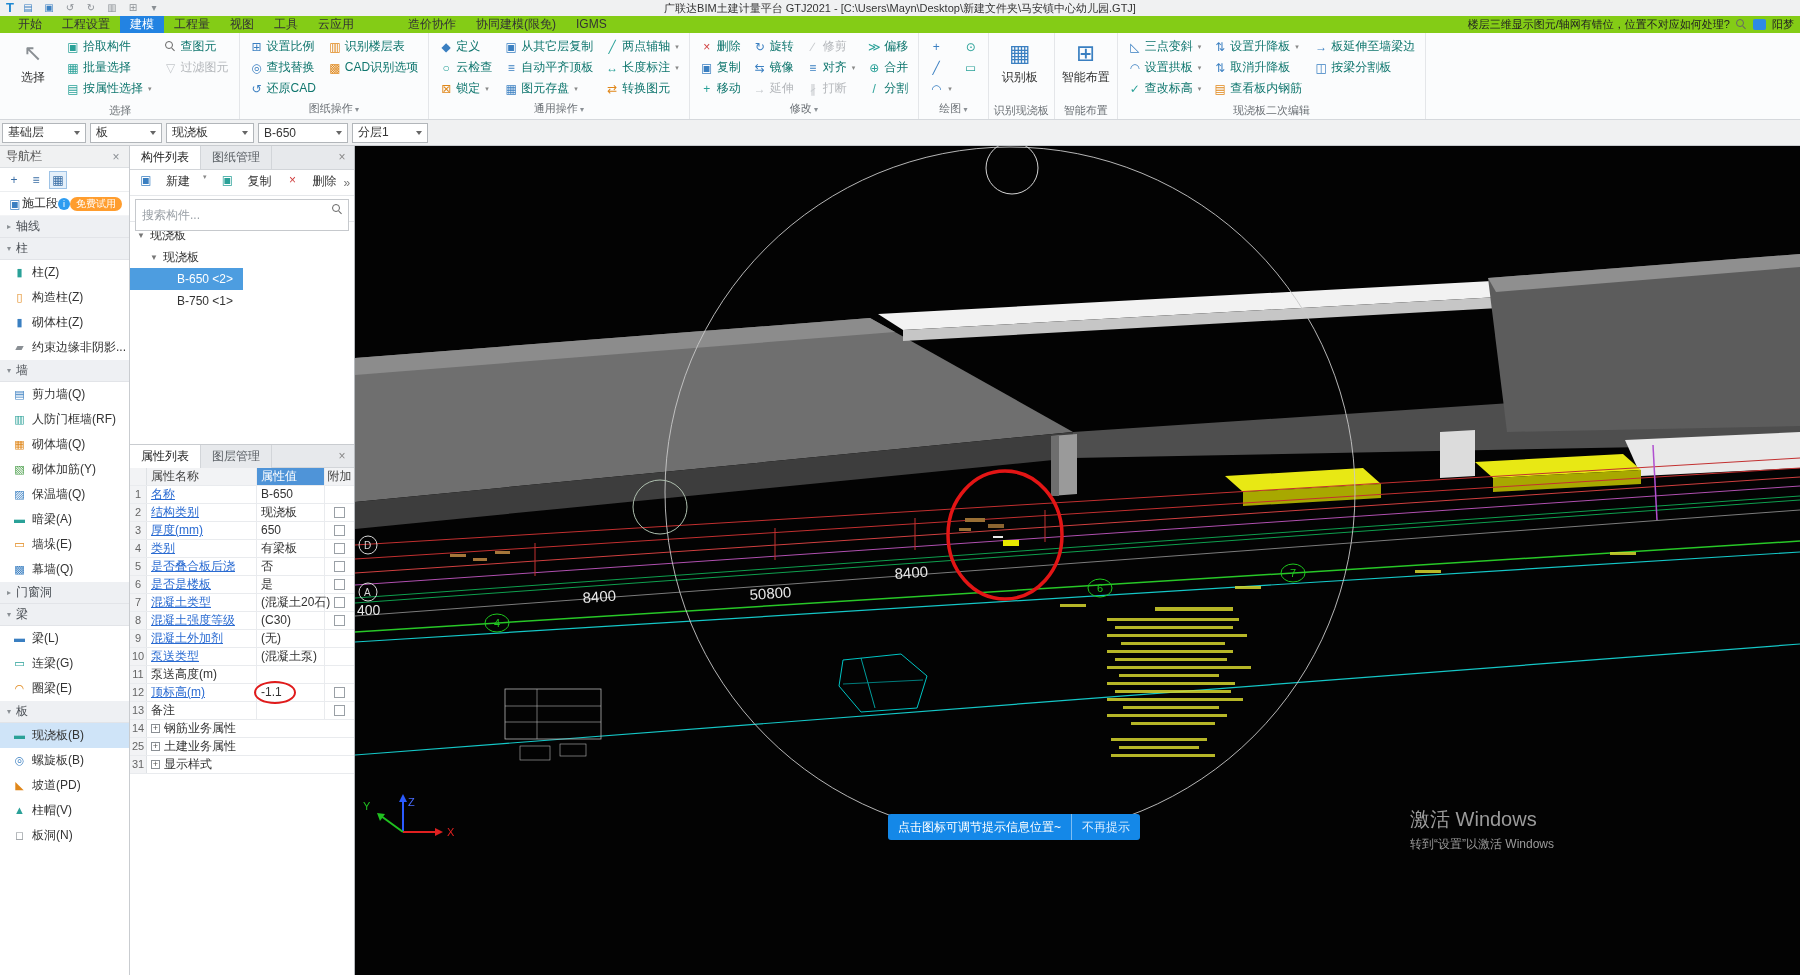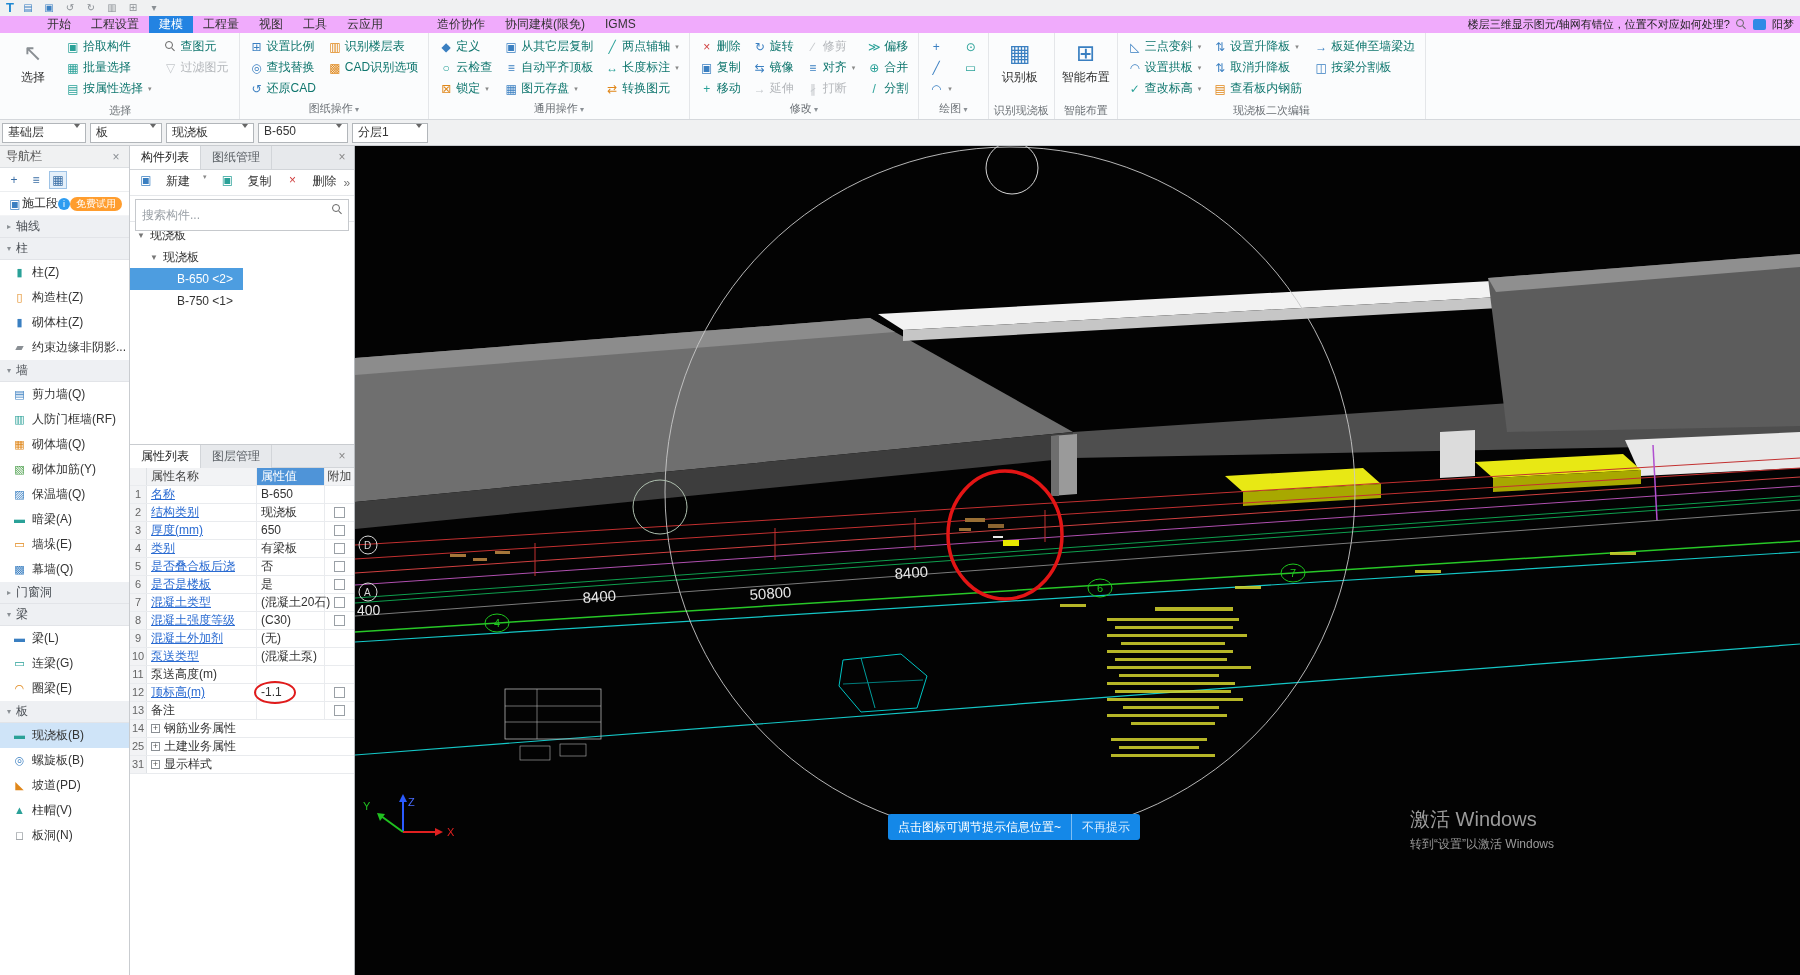--- a/index.html
+++ b/index.html
@@ -4,21 +4,21 @@
 <style>
 *{margin:0;padding:0;box-sizing:border-box}
 html,body{width:1800px;height:975px;overflow:hidden;font-family:"Liberation Sans","DejaVu Sans",sans-serif;font-size:12px;background:#f0f1f2;color:#333}
 
 .titlebar{height:16px;background:#f0f1f2;display:flex;align-items:center;padding:0 6px;position:relative}
 .logo{color:#1e88d2;font-weight:bold;font-size:13px;line-height:14px;margin-right:8px}
 .qat{display:flex;gap:9px;color:#566;font-size:10px;align-items:center}
 .qat .i{width:12px;height:12px;font-size:10px}
 .win-title{position:absolute;left:50%;transform:translateX(-50%);font-size:11px;color:#333;white-space:nowrap}
 
-.menubar{height:17px;background:#f0abfc;display:flex;align-items:center;padding-left:37px;position:relative}
+.menubar{height:17px;background:#84cc16;display:flex;align-items:center;padding-left:8px;position:relative}
 .mtab{padding:0 10px;height:17px;line-height:17px;color:#333;white-space:nowrap}
 .mtab.active{background:#2383e2;color:#fff}
 .mtab.gap{margin-left:34px}
 .menu-right{position:absolute;right:6px;top:0;height:17px;display:flex;align-items:center;gap:6px;font-size:11px;color:#222}
 .mag{width:11px;height:11px;position:relative;display:inline-block}
 .mag::before{content:"";position:absolute;width:6px;height:6px;border:1.4px solid #666;border-radius:50%;left:0;top:0}
 .mag::after{content:"";position:absolute;width:4px;height:1.4px;background:#666;transform:rotate(45deg);left:6px;top:8px}
 .chat-badge{width:13px;height:11px;background:#2e8ae6;border-radius:2px;display:inline-block}
 
 .ribbon{height:87px;background:#fbfcfd;border-bottom:1px solid #d5d8dc;display:flex;align-items:stretch;padding-left:2px}
@@ -30,21 +30,21 @@
 .rbtn{display:flex;align-items:center;gap:3px;height:21px;padding:0 5px;font-size:12px;color:#0f766e;white-space:nowrap;border-radius:2px}
 .rbtn.dd::after{content:"▾";font-size:7px;color:#888;margin-left:2px}
 .rbtn.disabled{color:#b4b7bb}
 .rbtn.disabled .i{color:#c4c7cb !important}
 .bigbtn{width:52px;display:flex;flex-direction:column;align-items:center;gap:3px;padding-top:4px;font-size:12px;color:#333;white-space:nowrap}
 .bigbtn .i{width:26px;height:26px;font-size:23px}
 .i{display:inline-flex;width:14px;height:14px;align-items:center;justify-content:center;font-size:12px;line-height:1;flex:none;font-style:normal}
 .c-blue{color:#3a7fc1}.c-teal{color:#2aa198}.c-orange{color:#e0871a}.c-red{color:#d04040}.c-grey{color:#8a8f94}.c-green{color:#4a9e4a}
 
 .contextbar{height:26px;background:#f0f1f2;border-bottom:1px solid #c9ccd0;display:flex;align-items:center;gap:4px;padding-left:2px}
-.csel{height:20px;background:#fff;border:1px solid #b2b6ba;display:flex;align-items:flex-start;justify-content:space-between;padding:0 5px;color:#333;white-space:nowrap}
+.csel{height:20px;background:#fff;border:1px solid #b2b6ba;display:flex;align-items:center;justify-content:space-between;padding:0 5px;color:#333;white-space:nowrap}
 .sel-arr{width:0;height:0;border-left:3.5px solid transparent;border-right:3.5px solid transparent;border-top:4px solid #666;margin-left:5px}
 
 .main{display:flex;height:829px;position:relative}
 
 .sidebar{width:130px;background:#fff;border-right:1px solid #c9ccd0;display:flex;flex-direction:column;overflow:hidden}
 .sb-title{height:22px;background:#f0f1f2;border-bottom:1px solid #dde0e3;display:flex;align-items:center;justify-content:space-between;padding:0 6px;color:#555}
 .sb-tools{height:24px;border-bottom:1px solid #eceef0;display:flex;align-items:center;gap:4px;padding:0 5px}
 .sb-tool{width:18px;height:18px;display:flex;align-items:center;justify-content:center;color:#3a6ea5;border:1px solid transparent}
 .sb-tool.on{background:#e5f0fa;border-color:#9ec3e6}
 .sb-row{height:24px;display:flex;align-items:center;padding-left:8px;border-bottom:1px solid #f3f4f6}
@@ -191,20 +191,21 @@
   <span class="logo" data-name="app-logo">T</span>
   <span class="qat" data-name="quick-access-toolbar">
     <span class="i c-blue" data-name="file-icon"></span>
     <span class="i c-blue" data-name="save-icon"></span>
     <span class="i c-grey" data-name="undo-icon"></span>
     <span class="i c-grey" data-name="redo-icon"></span>
     <span class="i c-grey" data-name="print-icon"></span>
     <span class="i c-grey" data-name="view-icon"></span>
     <span class="i c-grey" data-name="dropdown-icon"></span>
   </span>
+  <span class="win-title" data-name="window-title">广联达BIM土建计量平台 GTJ2021 - [C:\Users\Mayn\Desktop\新建文件夹\马安镇中心幼儿园.GTJ]</span>
 </div>
 
 <div class="menubar" data-name="menu-bar">
   <span class="mtab" data-name="tab-start">开始</span>
   <span class="mtab" data-name="tab-project-settings">工程设置</span>
   <span class="mtab active" data-name="tab-modeling">建模</span>
   <span class="mtab" data-name="tab-quantity">工程量</span>
   <span class="mtab" data-name="tab-view">视图</span>
   <span class="mtab" data-name="tab-tools">工具</span>
   <span class="mtab" data-name="tab-cloud-app">云应用</span>

